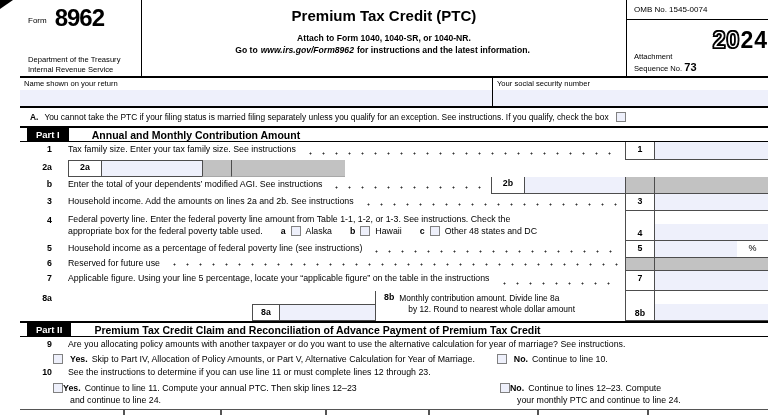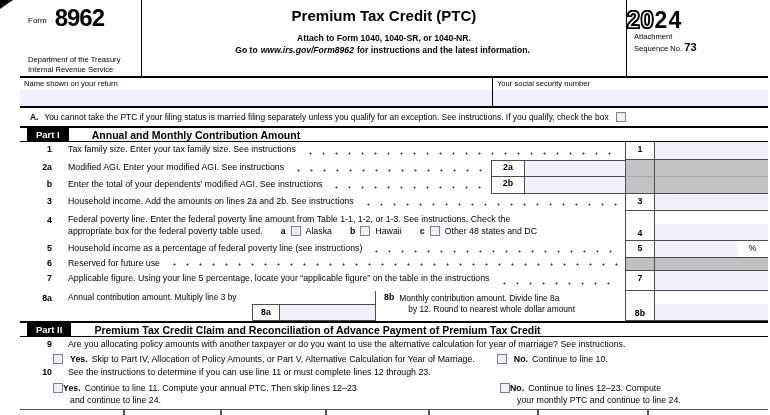--- a/index.html
+++ b/index.html
@@ -21,21 +21,21 @@
   .form-number { font-size:24px; font-weight:bold; letter-spacing:-1px; line-height:0.85;margin-left:8px; }
   .dept { font-size:7.6px; line-height:1.25; }
   .h-center { flex:1; text-align:center; padding-top:7px; }
   .form-title { font-size:15px; font-weight:bold; }
   .attach-line { font-size:8.6px; font-weight:bold; margin-top:9px; }
   .goto-line { font-size:8.6px; font-weight:bold; margin-top:2px; }
   .goto-line .url { font-style:italic; }
   .goto-line span { margin-right:3px; }
   .h-right { width:142px; border-left:1.5px solid #000; font-size:8px; display:flex; flex-direction:column; }
   .omb { padding:5px 0 0 7px; height:23px; border-bottom:1.2px solid #000; }
-  .year { text-align:left; font-size:23px; font-weight:bold; line-height:1.05; letter-spacing:1px;margin-top:8px; }
+  .year { text-align:right; font-size:23px; font-weight:bold; line-height:1.05; letter-spacing:1px;margin-top:8px; }
   .year .outline { color:#fff; -webkit-text-stroke:1.3px #000;
     text-shadow:-1px -1px 0 #000, 1px -1px 0 #000, -1px 1px 0 #000, 1px 1px 0 #000; }
   .attachment { padding:0 0 2px 7px; font-size:7.6px; line-height:1.2; }
   .attachment .seq-no { font-size:11px; font-weight:bold; }
 
   
   .name-row { display:flex; height:30px; border-bottom:2px solid #000; width:748px; }
   .name-cell { flex:1; border-right:1.2px solid #000; display:flex; flex-direction:column; }
   .ssn-cell { width:275px; display:flex; flex-direction:column; }
   .cell-label { font-size:7.6px; padding:1px 0 0 4px; }
@@ -123,20 +123,21 @@
       </div>
     </div>
     <div class="h-center">
       <div class="form-title">Premium Tax Credit (PTC)</div>
       <div class="attach-line">Attach to Form 1040, 1040-SR, or 1040-NR.</div>
       <div class="goto-line">
         <span>Go to</span><span class="url">www.irs.gov/Form8962</span><span>for instructions and the latest information.</span>
       </div>
     </div>
     <div class="h-right">
+      <div class="omb">OMB No. 1545-0074</div>
       <div class="year">
         <span class="outline">20</span><span>24</span>
       </div>
       <div class="attachment">
         <div>Attachment</div>
         <div><span>Sequence No.</span> <span class="seq-no">73</span></div>
       </div>
     </div>
   </div>
 
@@ -167,24 +168,20 @@
     <div class="ltext">
         <span class="txt">Tax family size. Enter your tax family size. See instructions</span>
         <span class="leader"></span>
       </div>
     <div class="rnum">1</div>
     <div class="rfield"></div>
   </div>
 
   <div class="lrow" style="height:17px">
     <div class="lnum">2a</div>
-    <div class="ltext">
-        <span class="txt">Modified AGI. Enter your modified AGI. See instructions</span>
-        <span class="leader"></span>
-      </div>
     <div class="midbox-label">2a</div>
     <div class="midbox-field"></div>
     <div class="rnum gray" style="border-bottom-color:#a8a8a8"></div>
     <div class="rfield gray" style="border-bottom-color:#a8a8a8"></div>
   </div>
 
   <div class="lrow" style="height:17px">
     <div class="lnum">b</div>
     <div class="ltext">
         <span class="txt">Enter the total of your dependents’ modified AGI. See instructions</span>
@@ -263,21 +260,20 @@
         <span class="txt">Applicable figure. Using your line 5 percentage, locate your “applicable figure” on the table in the instructions</span>
         <span class="leader"></span>
       </div>
     <div class="rnum">7</div>
     <div class="rfield"></div>
   </div>
 
   <div class="lrow row8">
     <div class="lnum">8a</div>
     <div class="text2line" style="width:180px; flex:none">
-      <div>Annual contribution amount. Multiply line 3 by</div>
     </div>
     <div class="box8a-label">8a</div>
     <div class="box8a-field"></div>
     <div class="b8text">
       <span class="bnum">8b</span>
       <div class="text2line">
         <div>Monthly contribution amount. Divide line 8a</div>
         <div style="padding-left:9px">by 12. Round to nearest whole dollar amount</div>
       </div>
     </div>

